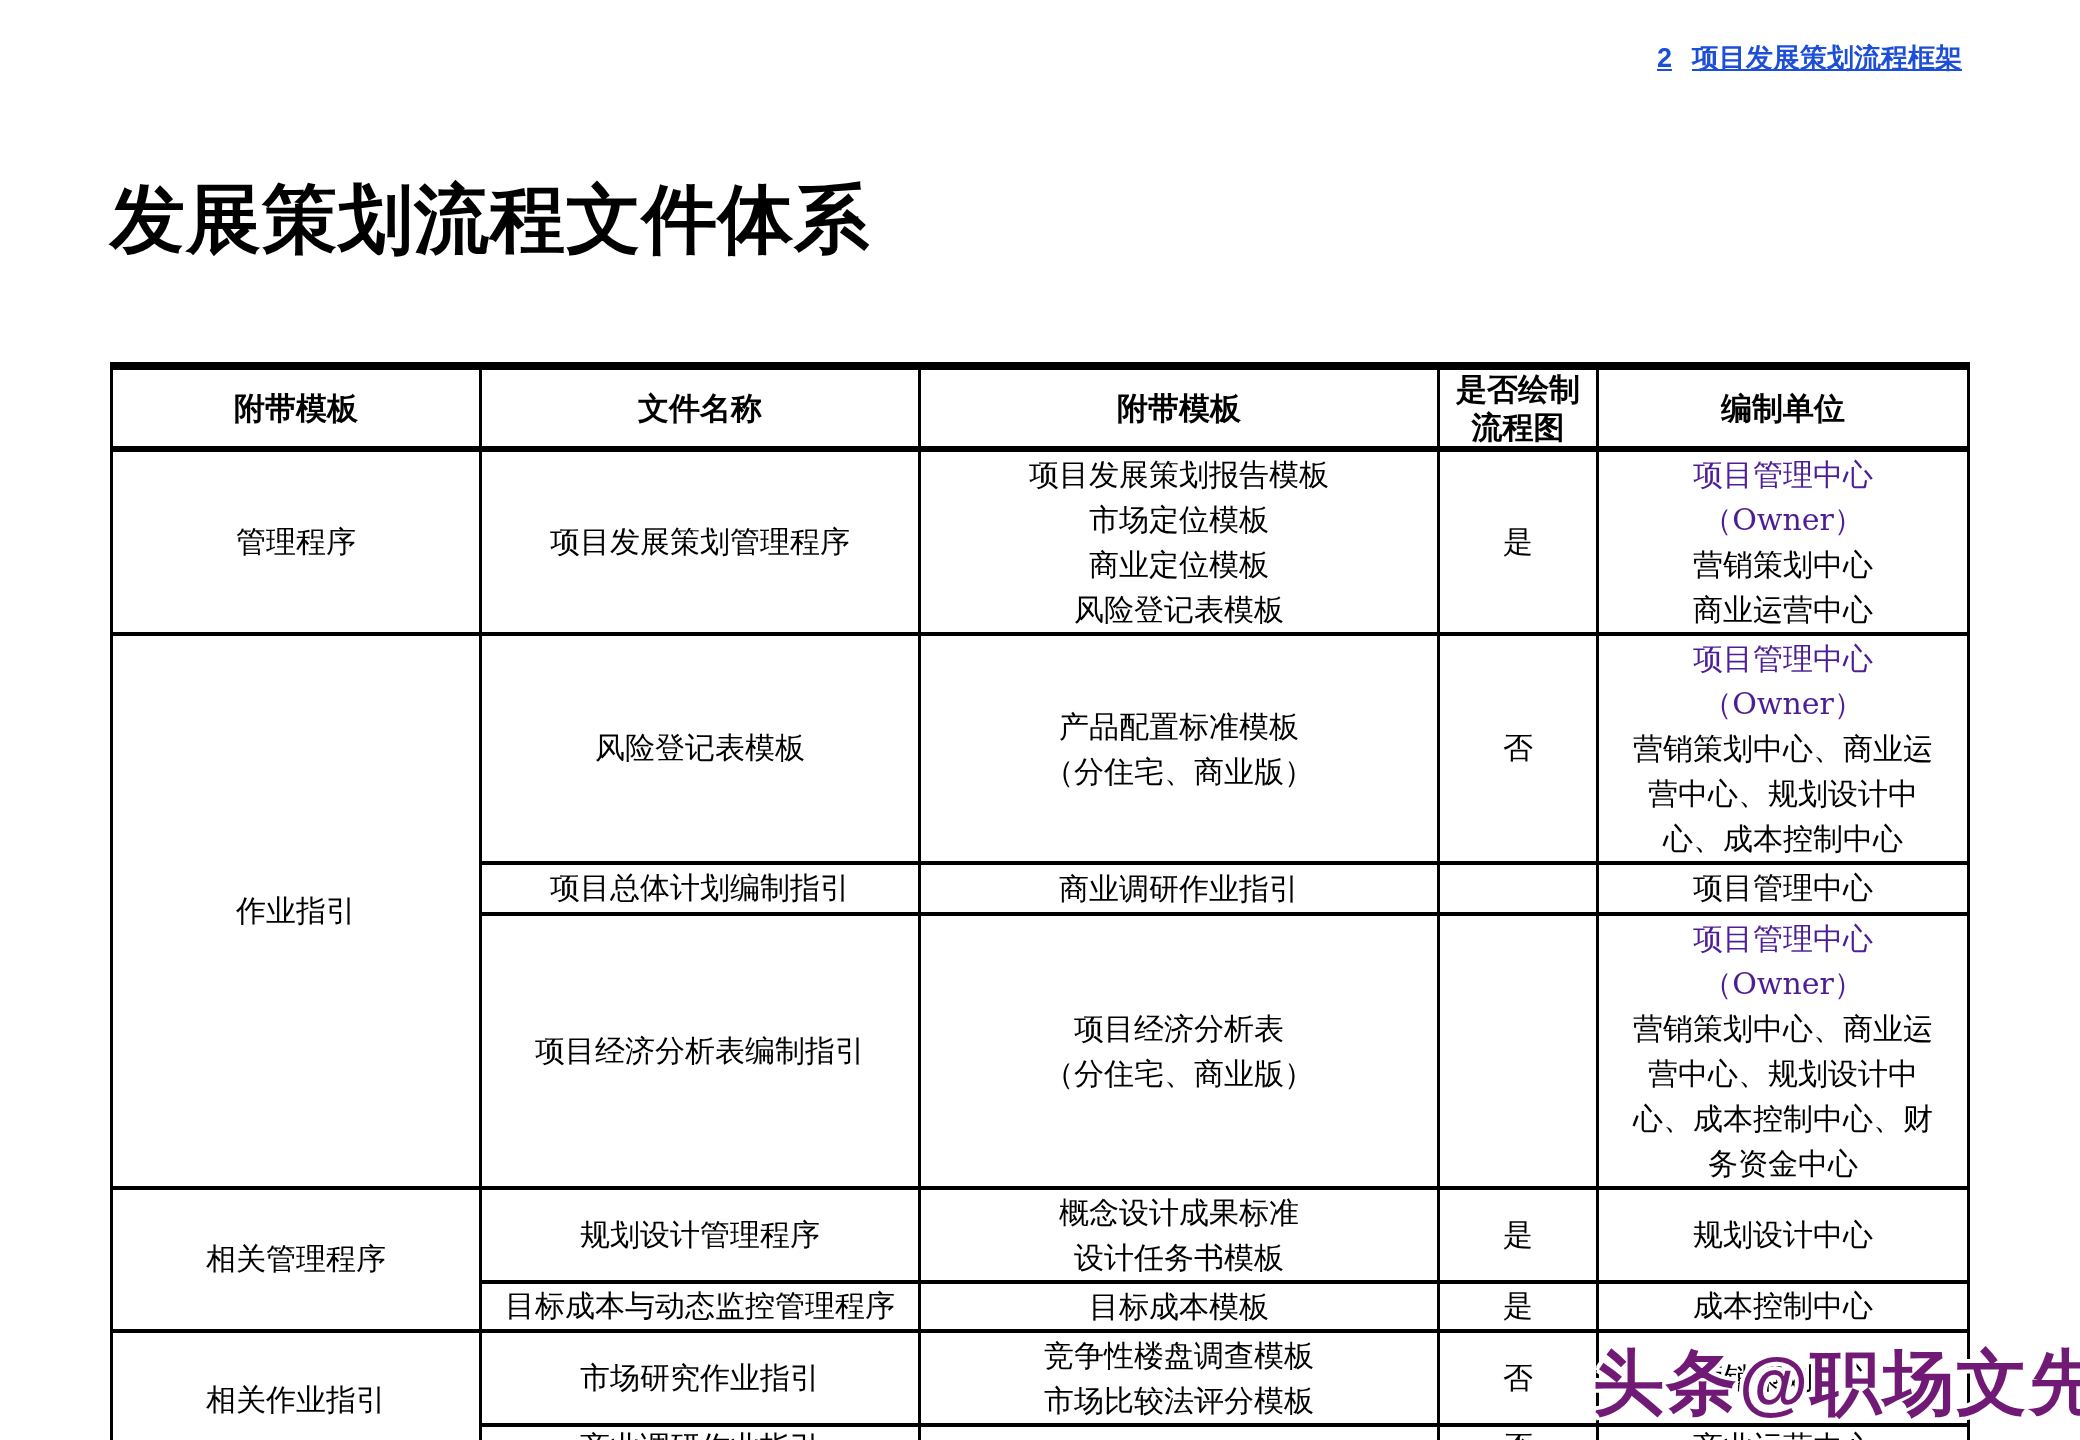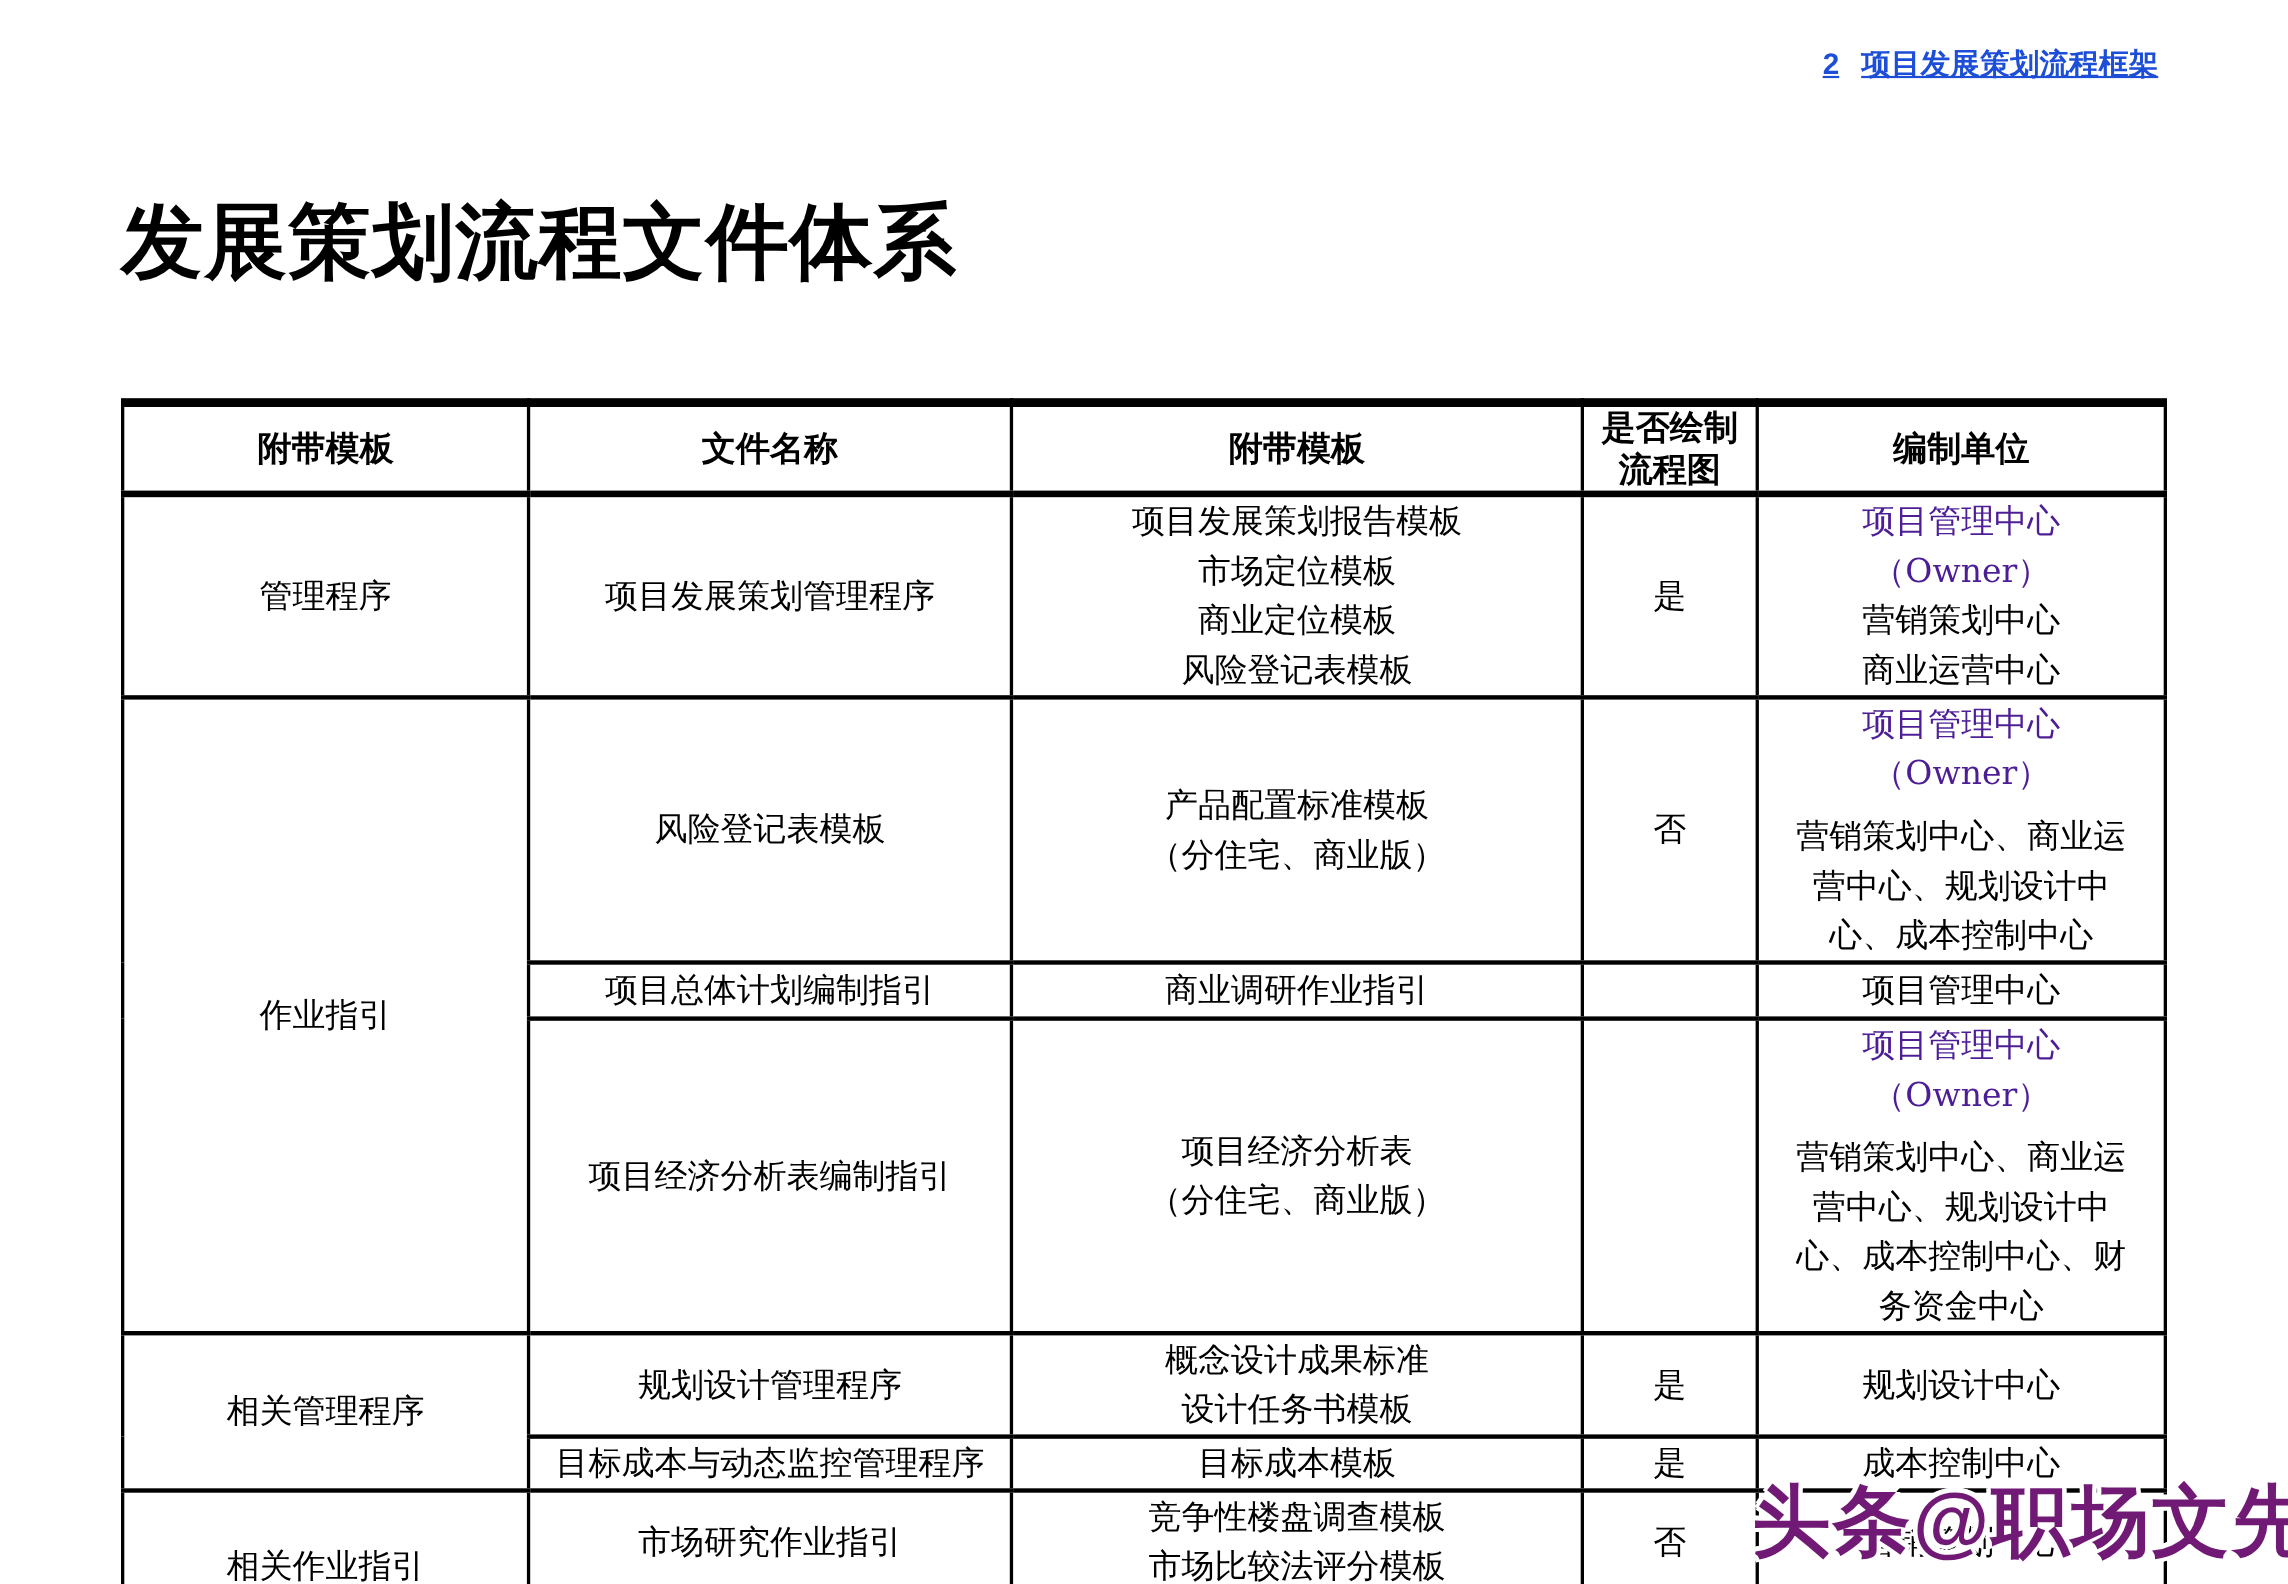--- a/index.html
+++ b/index.html
@@ -71,21 +71,21 @@
   tr.r2 { height: 188px; }
   tr.r3 { height: 51px; }
   tr.r4 { height: 229px; }
   tr.r5 { height: 83px; }
   tr.r6 { height: 46px; }
   tr.r7 { height: 84px; }
   tr.r8 { height: 36px; }
 
   .tpl-line, .unit-line { line-height: 45px; }
   .owner-line { color: #4c1d95; line-height: 45px; }
-  .units-wrap { line-height: 45px; padding: 0 2px; margin-top: 12px; }
+  .units-wrap { line-height: 45px; padding: 0 2px; }
   td.units-cell { padding: 0 18px; }
 
   
   .watermark {
     position: absolute;
     left: 1593px; top: 1336px;
     z-index: 5;
     font-family: "Liberation Sans", "DejaVu Sans", sans-serif;
     font-weight: bold;
     font-size: 71px;

